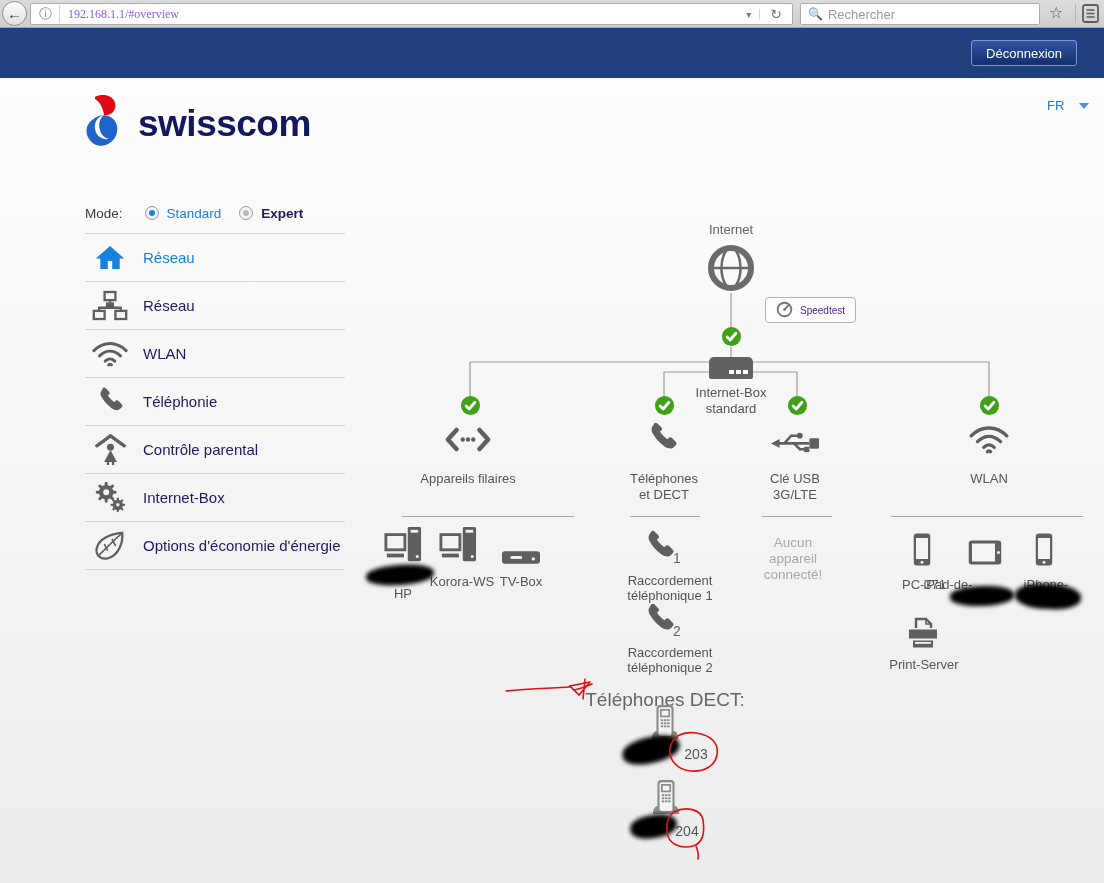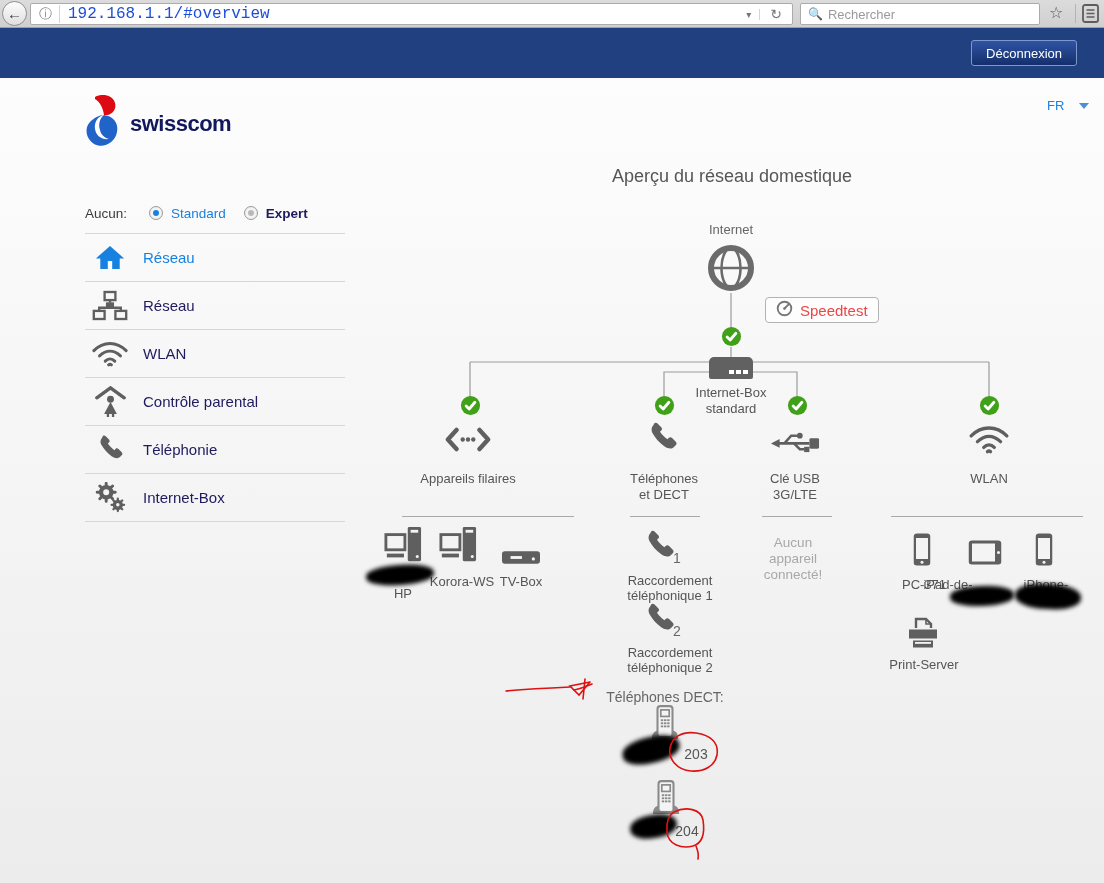--- a/index.html
+++ b/index.html
@@ -21,21 +21,21 @@
     background:linear-gradient(#fdfdfd,#dfdfdf);
     color:#3c3c3c; font-size:15px; font-weight:bold;
     display:flex; align-items:center; justify-content:center;
   }
   .url-field {
     position:absolute; left:30px; top:3px; width:763px; height:22px;
     background:#fff; border:1px solid #ababab; border-radius:2px;
     display:flex; align-items:center; font-size:13px; color:#444;
   }
   .url-info { color:#8a8a8a; font-size:13px; padding:0 7px 0 8px; border-right:1px solid #d5d5d5; }
-  .url-text { border:0; outline:none; flex:1; font-size:16px; color:#1d4ed8; padding-left:8px; font-family:Liberation Mono, monospace; background:transparent; }
+  .url-text { border:0; outline:none; flex:1; font-size:12px; color:#8b5cf6; padding-left:8px; font-family:Liberation Serif, serif; background:transparent; }
   .url-chevron { color:#777; font-size:10px; padding:0 8px; border-right:1px solid #d5d5d5; }
   .url-reload { color:#777; font-size:14px; padding:0 10px; }
   .search-field {
     position:absolute; left:800px; top:3px; width:240px; height:22px;
     background:#fff; border:1px solid #ababab; border-radius:2px;
     display:flex; align-items:center;
   }
   .search-glass { color:#8a8a8a; font-size:12px; padding:0 5px 0 7px; }
   .search-input { border:0; outline:none; flex:1; font-size:13px; color:#a16207; font-family:inherit; background:transparent; }
   .search-input::placeholder { color:#9a9a9a; }
@@ -52,21 +52,21 @@
     background:linear-gradient(#2f54a2,#152f6d);
     border:1px solid #7d98cf; border-radius:3px;
     color:#fff; font-size:13px; font-family:inherit;
   }
   
   .page {
     position:absolute; left:0; top:78px; width:1104px; height:805px;
     background:linear-gradient(#fdfdfd 0%, #f4f4f4 55%, #ececec 100%);
   }
   .logo { position:absolute; left:82px; top:16px; display:flex; align-items:center; }
-  .logo-word { font-size:22px; font-weight:bold; color:#12175e; letter-spacing:-0.5px; margin-left:8px; }
+  .logo-word { font-size:37px; font-weight:bold; color:#12175e; letter-spacing:-0.5px; margin-left:16px; }
   .lang { position:absolute; left:1047px; top:20px; font-size:13px; color:#1781e2; display:flex; align-items:center; gap:15px; }
   .lang-arrow { width:0; height:0; border-left:5px solid transparent; border-right:5px solid transparent; border-top:6px solid #4a90d9; }
   
   .sidebar { position:absolute; left:85px; top:122px; width:260px; }
   .mode-row { display:flex; align-items:center; font-size:13.5px; color:#3c3c3c; height:26px; margin-bottom:7px; }
   .mode-label { margin-right:22px; }
   .radio { width:14px; height:14px; border-radius:50%; border:1px solid #9a9a9a; background:radial-gradient(#fff,#e8e8e8); display:inline-flex; align-items:center; justify-content:center; margin-right:8px; }
   .radio .dot { width:6px; height:6px; border-radius:50%; }
   .radio.sel .dot { background:#1781e2; }
   .radio.unsel .dot { background:#b9b9b9; }
@@ -79,21 +79,21 @@
   .menu-icon { width:46px; display:flex; justify-content:center; align-items:center; margin-left:2px; }
   .menu-text { font-size:15px; color:#1e1b5e; margin-left:10px; white-space:nowrap; }
   .menu-item.active .menu-text { color:#1781e2; }
   .title { position:absolute; left:732px; top:88px; transform:translateX(-50%); font-size:18px; color:#565656; }
   .lbl { position:absolute; transform:translateX(-50%); font-size:13px; color:#555; white-space:nowrap; z-index:3; }
   .lbl-dim { color:#666; }
   .lbl-faint { color:#a8a8a8; font-size:13.5px; }
   .speedtest {
     position:absolute; left:765px; top:219px; height:26px; padding:4px 10px;
     background:#fdfdfd; border:1px solid #b3b3b3; border-radius:4px;
-    display:flex; align-items:center; gap:7px; font-size:15px; color:#ef4444; font-family:inherit;
+    display:flex; align-items:center; gap:7px; font-size:10px; color:#4c1d95; font-family:inherit;
   }
   .router-box {
     position:absolute; left:709px; top:279px; width:44px; height:22px;
     background:#616161; border-radius:5px 5px 2px 2px; z-index:3;
     display:flex; align-items:flex-end; justify-content:flex-end; gap:2px; padding:0 5px 5px 0;
   }
   .router-box i { width:5px; height:4px; background:#fff; display:block; }
   .check { position:absolute; width:21px; height:21px; z-index:3; }
   .underline { position:absolute; height:1px; background:#a9a9a9; z-index:2; }
   svg.overlay { position:absolute; left:0; top:0; z-index:1; pointer-events:none; }
@@ -144,21 +144,21 @@
     <span class="logo-word">swisscom</span>
   </div>
 
   <div class="lang">
     <span>FR</span>
     <span class="lang-arrow"></span>
   </div>
 
   <div class="sidebar">
     <div class="mode-row">
-      <span class="mode-label">Aucun:</span>
+      <span class="mode-label">Mode:</span>
       <span class="mode-opt">
         <span class="radio sel">
             <span class="dot"></span>
           </span>
         <span class="opt-label opt-standard">Standard</span>
       </span>
       <span class="mode-opt">
         <span class="radio unsel">
             <span class="dot"></span>
           </span>
@@ -192,66 +192,75 @@
             <path d="M3 11 C13 1 27 1 37 11"></path>
               <path d="M9 16.5 C16 10 24 10 31 16.5"></path>
               <path d="M15 22 C18 19 22 19 25 22"></path>
               <path d="M18.6 26 C19.5 25.3 20.5 25.3 21.4 26"></path>
           </svg>
         </span>
         <span class="menu-text">WLAN</span>
       </div>
       <div class="menu-item">
         <span class="menu-icon">
+          <svg width="29" height="29" viewBox="0 0 32 32" fill="#5f5f5f">
+              <path d="M6.6 3.2 C5 4.8 4.2 7.9 5.9 10.8 C8.6 15.5 12.1 19.7 17.2 23.4 C20.6 25.8 24.4 26.4 26.4 24.4 L28.6 22.2 C29.4 21.4 29.3 20 28.4 19.1 L24.8 15.5 C23.9 14.6 22.5 14.5 21.7 15.3 L20.3 16.7 C17.8 15.2 14.6 12 13.1 9.5 L14.5 8.1 C15.3 7.3 15.2 5.9 14.3 5 L10.7 1.4 C9.8 0.5 8.4 0.4 7.6 1.2 Z"></path>
+            </svg>
+        </span>
+        <span class="menu-text">Téléphonie</span>
+      </div>
+      <div class="menu-item">
+        <span class="menu-icon">
           <svg width="33" height="32" viewBox="0 0 36 35">
             <path d="M3 13 L18 2 L33 13" fill="none" stroke="#5f5f5f" stroke-width="3.6" stroke-linecap="round"></path>
             <circle cx="18" cy="14.5" r="3.8" fill="#5f5f5f"></circle>
             <path d="M18 17.5 L25 30.5 L11 30.5 Z" fill="#5f5f5f"></path>
             <path d="M15.2 30.5 V34 M20.8 30.5 V34" stroke="#5f5f5f" stroke-width="2.6"></path>
           </svg>
         </span>
         <span class="menu-text">Contrôle parental</span>
-      </div>
-      <div class="menu-item">
-        <span class="menu-icon">
-          <svg width="29" height="29" viewBox="0 0 32 32" fill="#5f5f5f">
-              <path d="M6.6 3.2 C5 4.8 4.2 7.9 5.9 10.8 C8.6 15.5 12.1 19.7 17.2 23.4 C20.6 25.8 24.4 26.4 26.4 24.4 L28.6 22.2 C29.4 21.4 29.3 20 28.4 19.1 L24.8 15.5 C23.9 14.6 22.5 14.5 21.7 15.3 L20.3 16.7 C17.8 15.2 14.6 12 13.1 9.5 L14.5 8.1 C15.3 7.3 15.2 5.9 14.3 5 L10.7 1.4 C9.8 0.5 8.4 0.4 7.6 1.2 Z"></path>
-            </svg>
-        </span>
-        <span class="menu-text">Téléphonie</span>
       </div>
       <div class="menu-item">
         <span class="menu-icon">
           <svg width="31" height="31" viewBox="0 0 36 36" stroke="#5f5f5f" fill="none">
             <circle cx="13" cy="12" r="6" stroke-width="5"></circle>
             <g stroke-width="3.4" stroke-linecap="round">
               <path d="M13 1.5 V3.8 M13 20.2 V22.5 M2.5 12 H4.8 M21.2 12 H23.5 M5.6 4.6 L7.2 6.2 M18.8 6.2 L20.4 4.6 M5.6 19.4 L7.2 17.8 M18.8 17.8 L20.4 19.4"></path>
             </g>
             <circle cx="26.5" cy="26.5" r="4" stroke-width="4"></circle>
             <g stroke-width="2.6" stroke-linecap="round">
               <path d="M26.5 19.2 V21 M26.5 32 V33.8 M19.2 26.5 H21 M32 26.5 H33.8 M21.4 21.4 L22.7 22.7 M30.3 22.7 L31.6 21.4 M21.4 31.6 L22.7 30.3 M30.3 30.3 L31.6 31.6"></path>
             </g>
           </svg>
         </span>
         <span class="menu-text">Internet-Box</span>
       </div>
+      <div class="menu-item">
+        <span class="menu-icon">
+          <svg width="34" height="32" viewBox="0 0 36 34" fill="none" stroke="#5f5f5f">
+            <path d="M31 3 C18 4 6 10 4 19 C2 27 9 32 16 30 C27 27 32 14 31 3 Z" stroke-width="2.4"></path>
+            <path d="M31 3 C22 11 13 20 5 28" stroke-width="1.7"></path>
+            <path d="M12 15 L15.5 22 M20 9.5 L24 17" stroke-width="1.7"></path>
+          </svg>
+        </span>
+        <span class="menu-text">Options d'économie d'énergie</span>
+      </div>
     </div>
   </div>
 
   <svg class="overlay" width="1104" height="805" viewBox="0 0 1104 805">
     <g stroke="#9b9b9b" stroke-width="1.2" fill="none">
       <path d="M731 215 V250"></path>
       <path d="M731 269 V280"></path>
       <path d="M470 284 H709 M753 284 H989"></path>
       <path d="M470 284 V319 M989 284 V319"></path>
       <path d="M709 294 H664 V319 M753 294 H797 V319"></path>
     </g>
   </svg>
 
-  <div class="title">Aperçu du réseau domestique</div>
 
   <span class="lbl lbl-dim" style="left:731px; top:144px;">Internet</span>
 
   <span class="icon-abs" style="left:731px; top:166px;">
     <svg width="48" height="48" viewBox="0 0 48 48" fill="none" stroke="#6b6b6b">
       <circle cx="24" cy="24" r="20" stroke-width="6"></circle>
       <ellipse cx="24" cy="24" rx="9.5" ry="20" stroke-width="2.6"></ellipse>
       <path d="M4 24 H44" stroke-width="2.6"></path>
     </svg>
   </span>
@@ -436,21 +445,21 @@
     <svg width="30" height="32" viewBox="0 0 30 32">
       <path d="M8 11 V2 H18 L23 7 V11" fill="none" stroke="#5f5f5f" stroke-width="2.4"></path>
       <path d="M18 2 V7 H23" fill="none" stroke="#5f5f5f" stroke-width="1.6"></path>
       <rect x="1" y="12.5" width="28" height="9" fill="#5f5f5f"></rect>
       <rect x="5" y="23.5" width="20" height="7" fill="#5f5f5f"></rect>
       <rect x="7" y="25" width="16" height="1.8" fill="#f4f4f4"></rect>
     </svg>
   </span>
   <span class="lbl" style="left:924px; top:579px;">Print-Server</span>
 
-  <span class="lbl lbl-dim" style="left:665px; top:611px; font-size:14px;">Téléphones DECT:</span>
+  <span class="lbl lbl-dim" style="left:665px; top:611px; font-size:19px;">Téléphones DECT:</span>
 
   <span class="icon-abs" style="left:665px; top:627px;">
     <svg width="30" height="36" viewBox="0 0 32 38">
       <path d="M2 36 C2 29 6 27 9 27 H23 C27 27 30 29 30 36 Z" fill="#8a8a8a"></path>
       <rect x="8" y="1" width="16" height="33" rx="3" fill="#f4f4f4" stroke="#8a8a8a" stroke-width="2.2"></rect>
       <rect x="11.5" y="5" width="9" height="7" fill="none" stroke="#8a8a8a" stroke-width="1.8"></rect>
       <g fill="#8a8a8a">
         <rect x="11.5" y="15" width="2.6" height="2"></rect>
           <rect x="14.9" y="15" width="2.6" height="2"></rect>
           <rect x="18.3" y="15" width="2.6" height="2"></rect>

